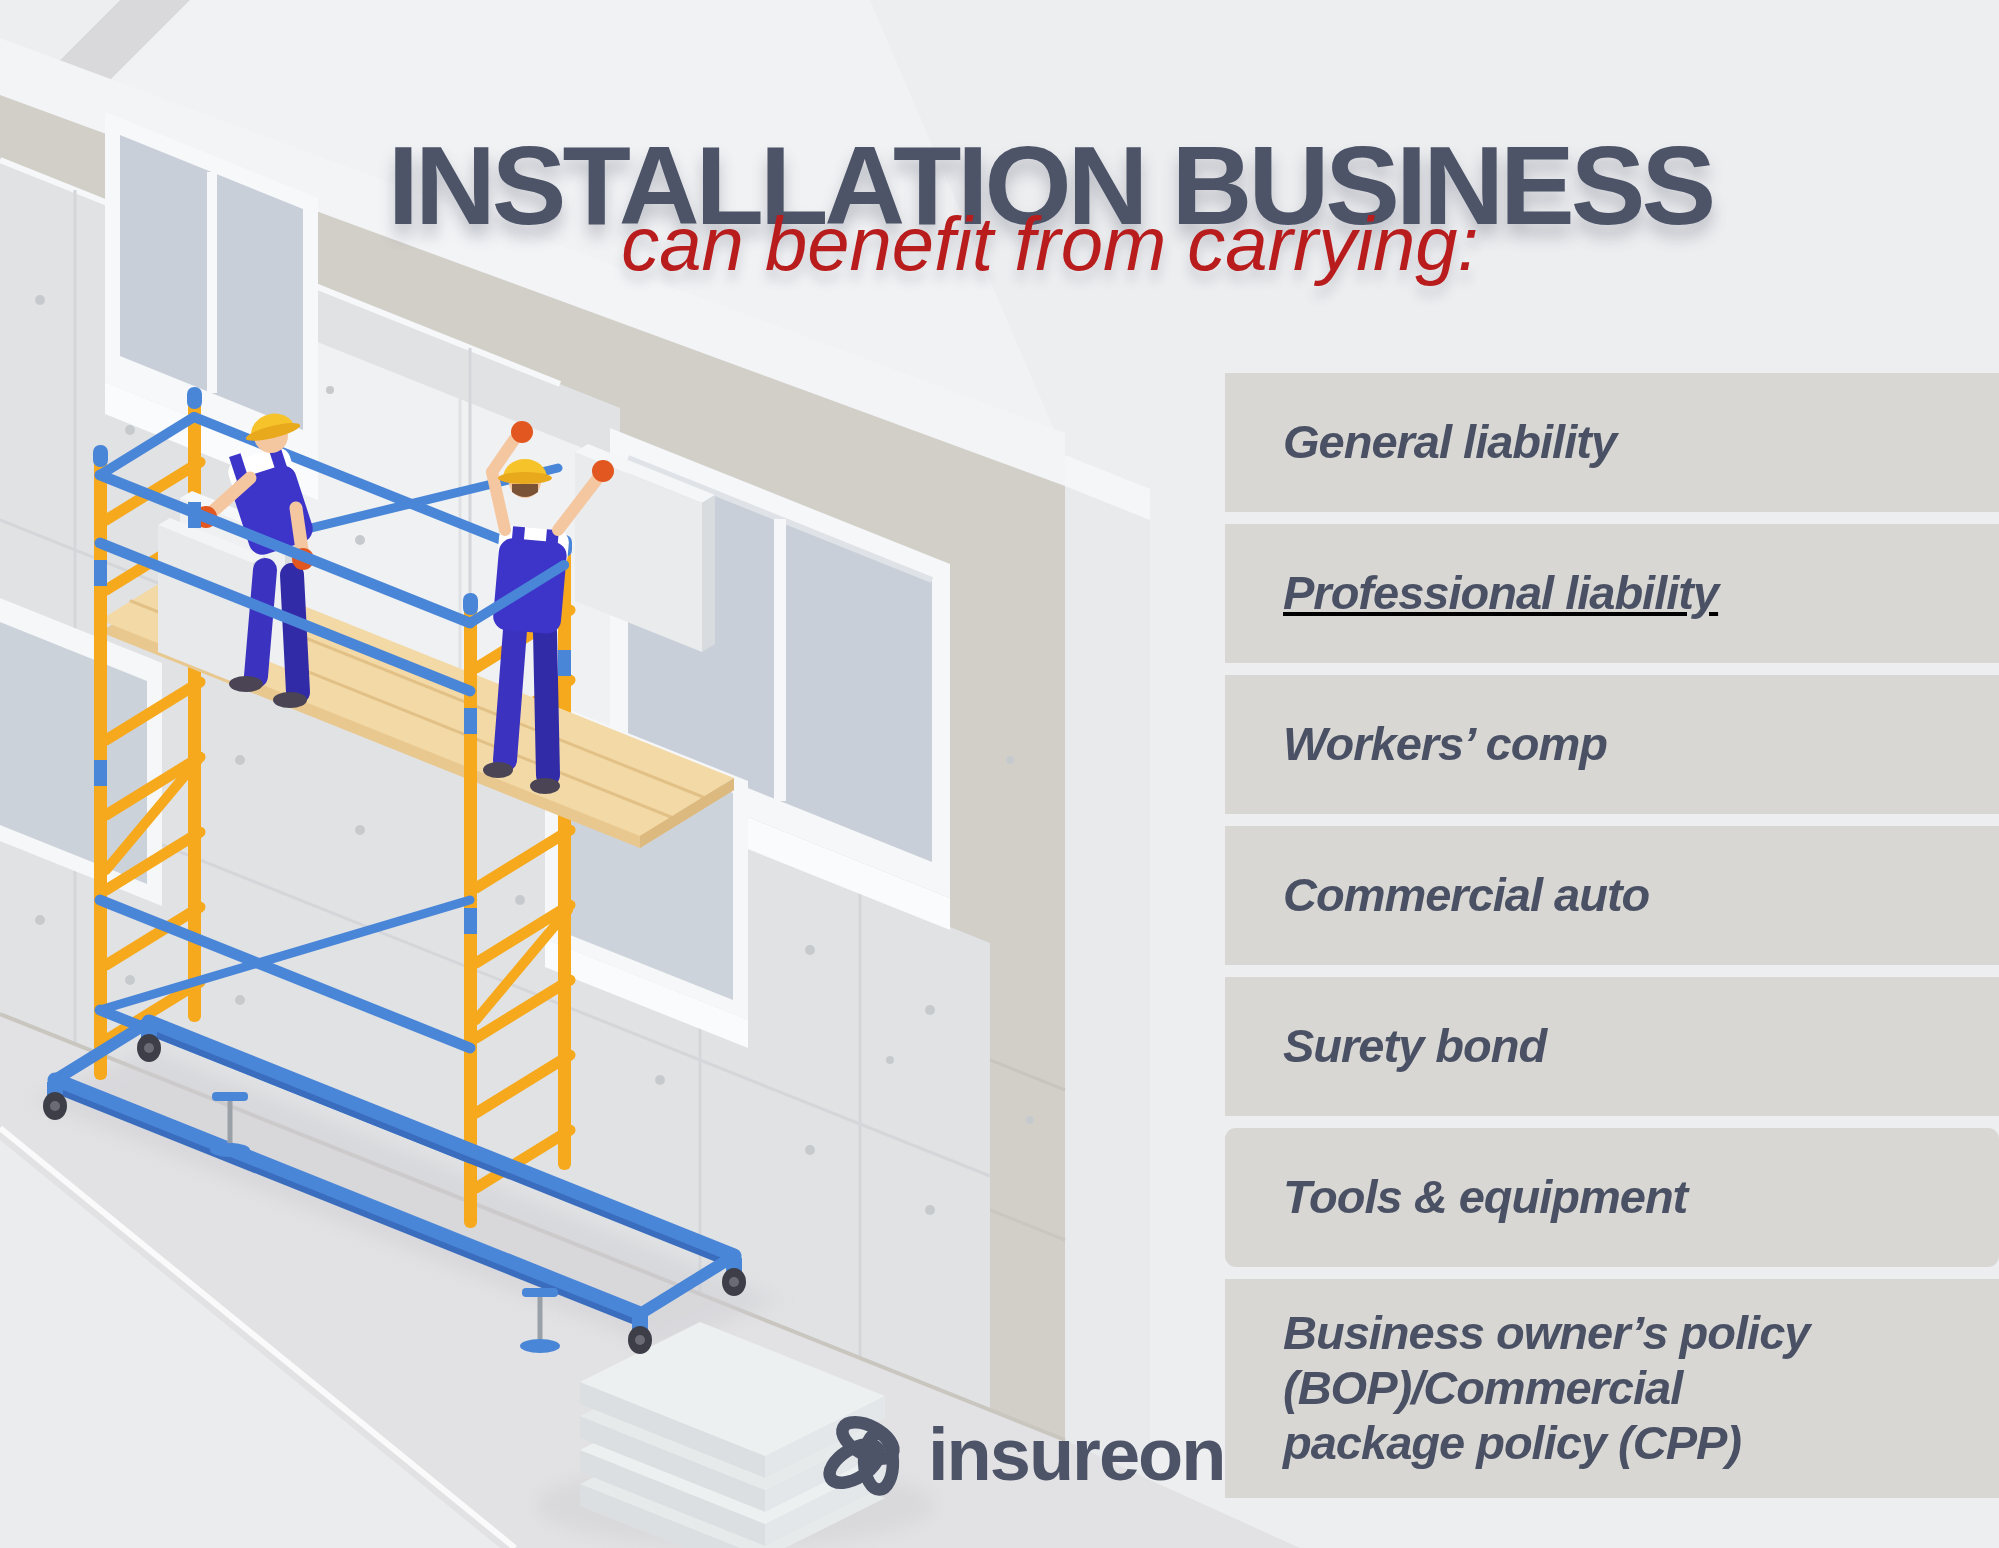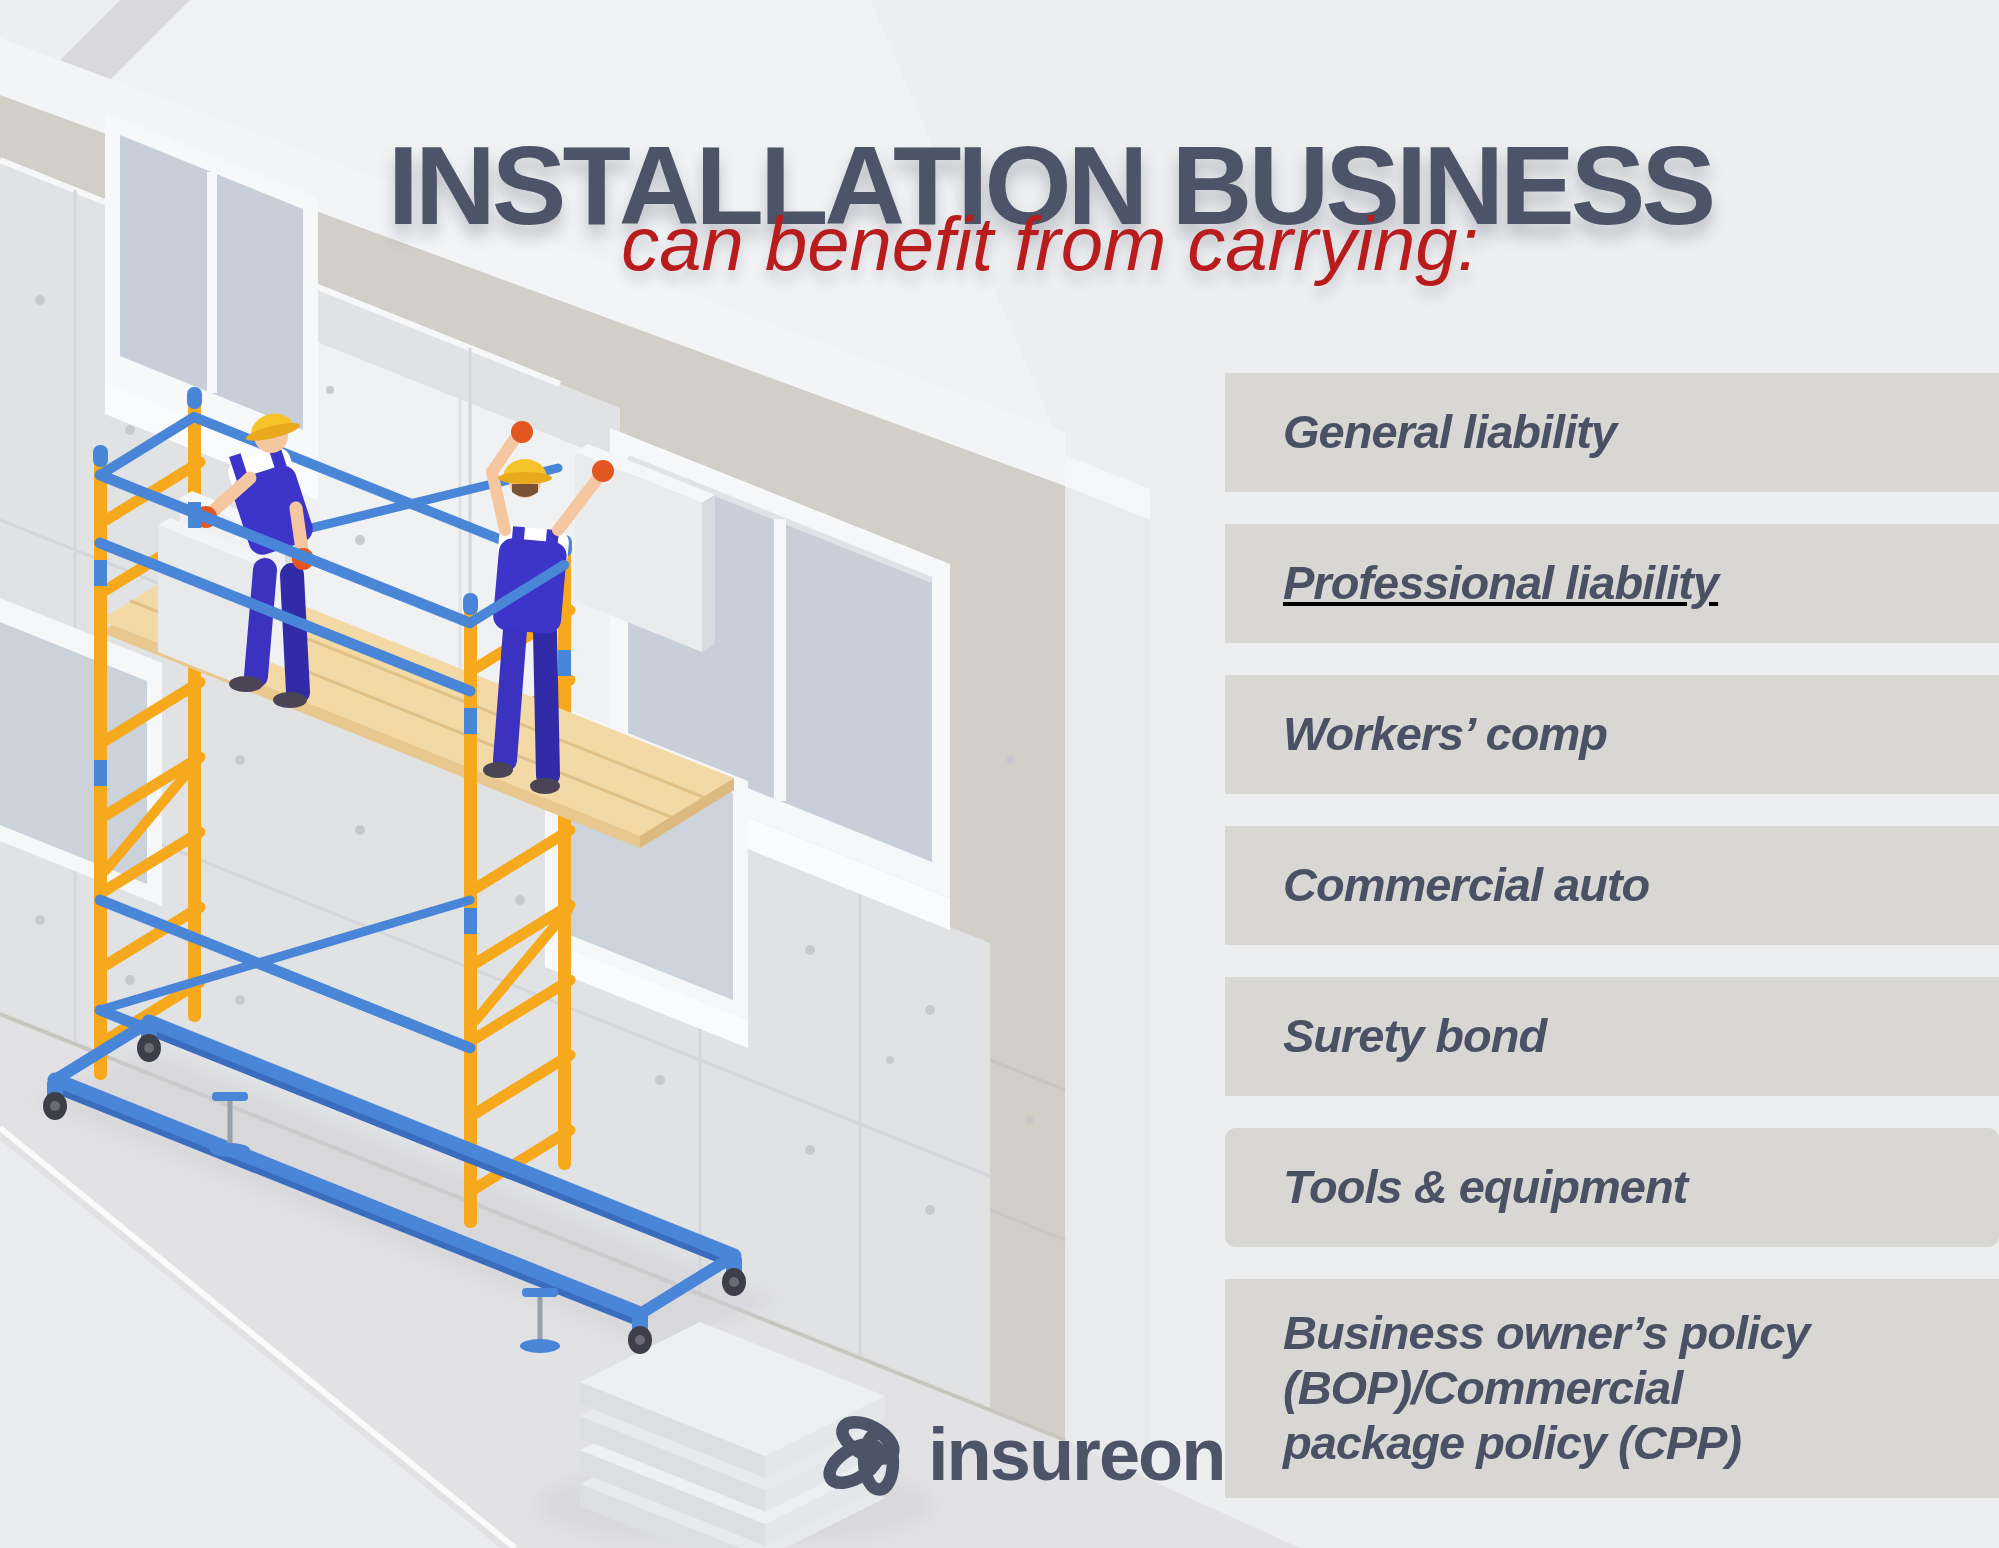--- a/index.html
+++ b/index.html
@@ -15,21 +15,21 @@
     color:#4d5468;z-index:3;
     text-shadow:0 12px 16px rgba(77,84,104,.30);
   }
   .hdr-subtitle{
     position:absolute;left:1050px;top:200px;transform:translateX(-50%);
     font-size:76px;font-style:italic;font-weight:400;white-space:nowrap;
     color:#b91c1c;z-index:3;
     text-shadow:0 10px 12px rgba(77,84,104,.22);
   }
   .coverage-bar{
-    position:absolute;left:1225px;right:0;height:119px;background:#d9d7d3;
+    position:absolute;left:1225px;right:0;height:139px;background:#d9d7d3;
     display:flex;align-items:center;padding-left:58px;box-sizing:border-box;z-index:2;
   }
   .coverage-bar span{
     font-size:47px;font-weight:700;font-style:italic;color:#4a5164;
     letter-spacing:-1px;line-height:1.17;max-width:560px;
   }
   #bar-1{top:373px;} #bar-2{top:524px;text-decoration:underline;} #bar-3{top:675px;}
   #bar-4{top:826px;} #bar-5{top:977px;} #bar-6{top:1128px;border-radius:11px;}
   #bar-7{top:1279px;height:219px;}
   .brand-logo{

